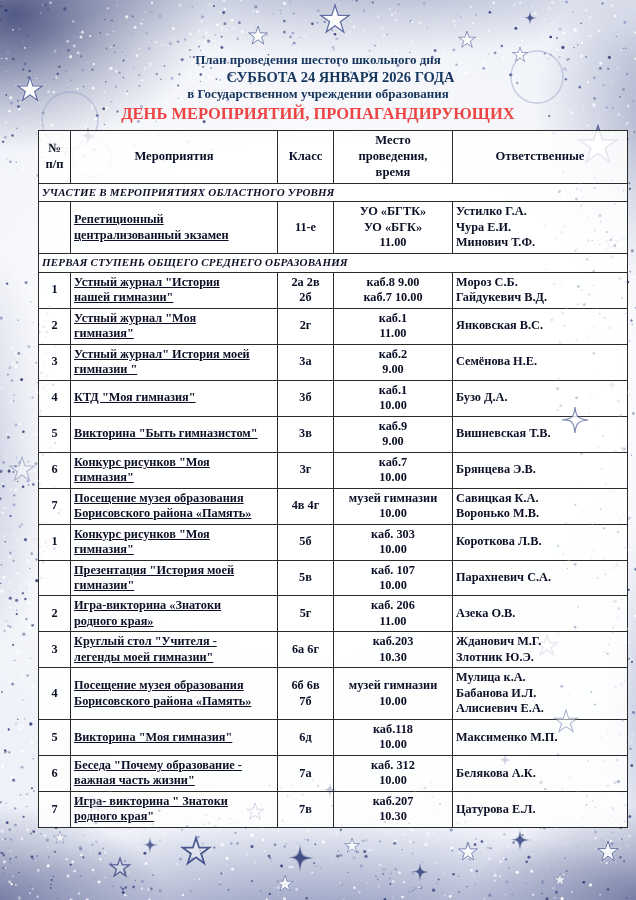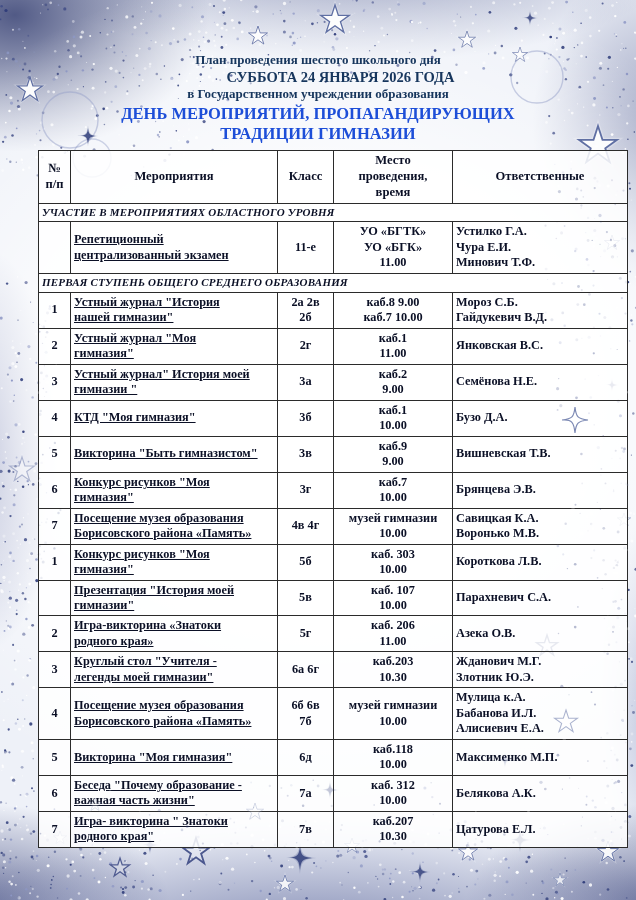--- a/index.html
+++ b/index.html
@@ -23,21 +23,21 @@
       radial-gradient(ellipse 250px 130px at -25px 905px, rgba(52,62,118,.70), rgba(52,62,118,0) 78%),
       radial-gradient(ellipse 250px 130px at 660px 905px, rgba(52,62,118,.70), rgba(52,62,118,0) 78%);
   }
   svg.decor{position:absolute;left:0;top:0;z-index:1;}
   svg.decor-top{z-index:3;pointer-events:none;}
   .page{position:relative;z-index:2;}
 
   .doc-header{padding-top:52px;text-align:center;color:#17365d;font-weight:bold;}
   .doc-header .line{font-size:13px;line-height:16.5px;}
   .doc-header .line-em{font-size:14.5px;line-height:17px;padding-left:45px;}
-  .doc-title-red{color:#1d4ed8;font-size:16.5px;line-height:20px;font-weight:bold;margin-top:2px;}
+  .doc-title-red{color:#ef4444;font-size:16.5px;line-height:20px;font-weight:bold;margin-top:2px;}
 
   table.sched{
     border-collapse:collapse;table-layout:fixed;
     width:589px;margin:6px 0 0 38px;
     font-size:12.3px;line-height:1.26;font-weight:bold;color:#0b1026;
   }
   table.sched td,table.sched th{
     border:1px solid #2b2b2b;
     background:rgba(255,255,255,.85);
     padding:2px 3px;vertical-align:middle;
@@ -1573,21 +1573,20 @@
     </g>
   </svg>
 
 <div class="page">
 
   <div class="doc-header">
     <div class="line">План проведения шестого школьного дня</div>
     <div class="line-em">СУББОТА 24 ЯНВАРЯ 2026 ГОДА</div>
     <div class="line">в Государственном учреждении образования</div>
     <div class="doc-title-red">ДЕНЬ МЕРОПРИЯТИЙ, ПРОПАГАНДИРУЮЩИХ</div>
-    <div class="doc-title-red" style="margin-top:0;">ТРАДИЦИИ ГИМНАЗИИ</div>
   </div>
 
   <table class="sched">
     <colgroup>
       <col class="w-num">
         <col class="w-event">
         <col class="w-grade">
         <col class="w-place">
         <col class="w-resp">
     </colgroup>

